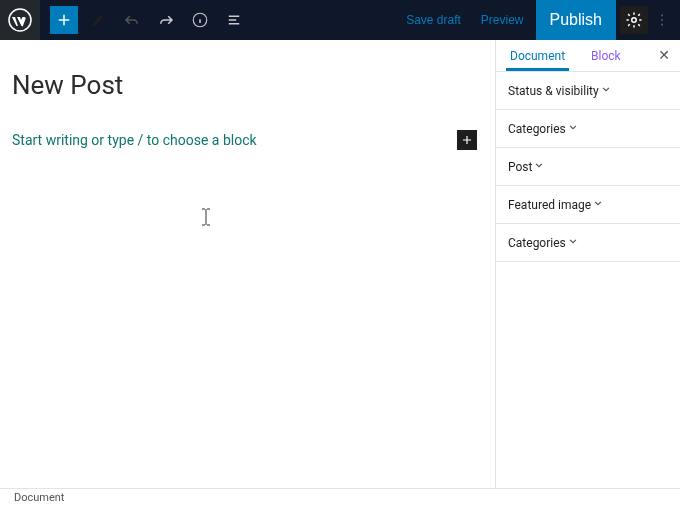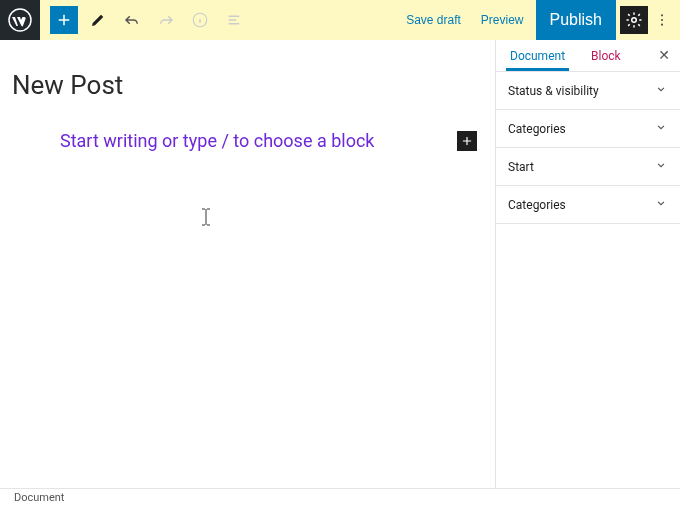--- a/index.html
+++ b/index.html
@@ -11,21 +11,21 @@
     height: 506px;
     overflow: hidden;
     position: relative;
     background: #fbfbfb;
   }
   
   .topbar {
     display: flex;
     align-items: center;
     height: 40px;
-    background: #fef9c3;
+    background: #0f172a;
     position: relative;
   }
   .wp-logo {
     width: 40px;
     height: 40px;
     background: #23282d;
     display: flex;
     align-items: center;
     justify-content: center;
     color: #fff;
@@ -116,23 +116,22 @@
     color: #2c2c2c;
     margin-bottom: 30px;
   }
   .content-row {
     display: flex;
     align-items: center;
     justify-content: space-between;
     padding-right: 6px;
   }
   .content-placeholder {
-    color: #6d28d9;
-    font-size: 18px;
-    margin-left: 48px;
+    color: #0f766e;
+    font-size: 14px;
   }
   .inline-add-btn {
     width: 20px; height: 20px;
     background: #1e1e1e;
     color: #fff;
     display: flex;
     align-items: center;
     justify-content: center;
     cursor: pointer;
   }
@@ -161,21 +160,21 @@
     height: 32px;
     border-bottom: 1px solid #e2e4e7;
     position: relative;
     padding: 0 10px;
   }
   .tab {
     font-size: 12px;
     padding: 8px 4px;
     margin-right: 18px;
     cursor: pointer;
-    color: #be185d;
+    color: #8b5cf6;
   }
   .tab.active {
     color: #007cba;
     border-bottom: 3px solid #007cba;
     margin-bottom: -1px;
     padding-bottom: 5px;
   }
   .close-sidebar {
     position: absolute;
     right: 10px;
@@ -183,21 +182,20 @@
     cursor: pointer;
     color: #555;
     font-size: 14px;
     line-height: 1;
   }
   .panel {
     border-bottom: 1px solid #e2e4e7;
     padding: 10px 12px;
     display: flex;
     align-items: center;
-    justify-content: space-between;
     cursor: pointer;
     font-size: 12px;
     color: #1e1e1e;
   }
   .panel .chev { color: #555; }
   .panel .chev svg { width: 14px; height: 14px; }
   
   .footer {
     position: absolute;
     bottom: 0;
@@ -305,21 +303,27 @@
           <path d="M7 10l5 5 5-5" fill="none" stroke="#555" stroke-width="2"></path>
         </svg></span>
   </div>
   <div class="panel">
     <span>Categories</span>
     <span class="chev"><svg viewBox="0 0 24 24">
           <path d="M7 10l5 5 5-5" fill="none" stroke="#555" stroke-width="2"></path>
         </svg></span>
   </div>
   <div class="panel">
-    <span>Start</span>
+    <span>Post</span>
+    <span class="chev"><svg viewBox="0 0 24 24">
+          <path d="M7 10l5 5 5-5" fill="none" stroke="#555" stroke-width="2"></path>
+        </svg></span>
+  </div>
+  <div class="panel">
+    <span>Featured image</span>
     <span class="chev"><svg viewBox="0 0 24 24">
           <path d="M7 10l5 5 5-5" fill="none" stroke="#555" stroke-width="2"></path>
         </svg></span>
   </div>
   <div class="panel">
     <span>Categories</span>
     <span class="chev"><svg viewBox="0 0 24 24">
           <path d="M7 10l5 5 5-5" fill="none" stroke="#555" stroke-width="2"></path>
         </svg></span>
   </div>

